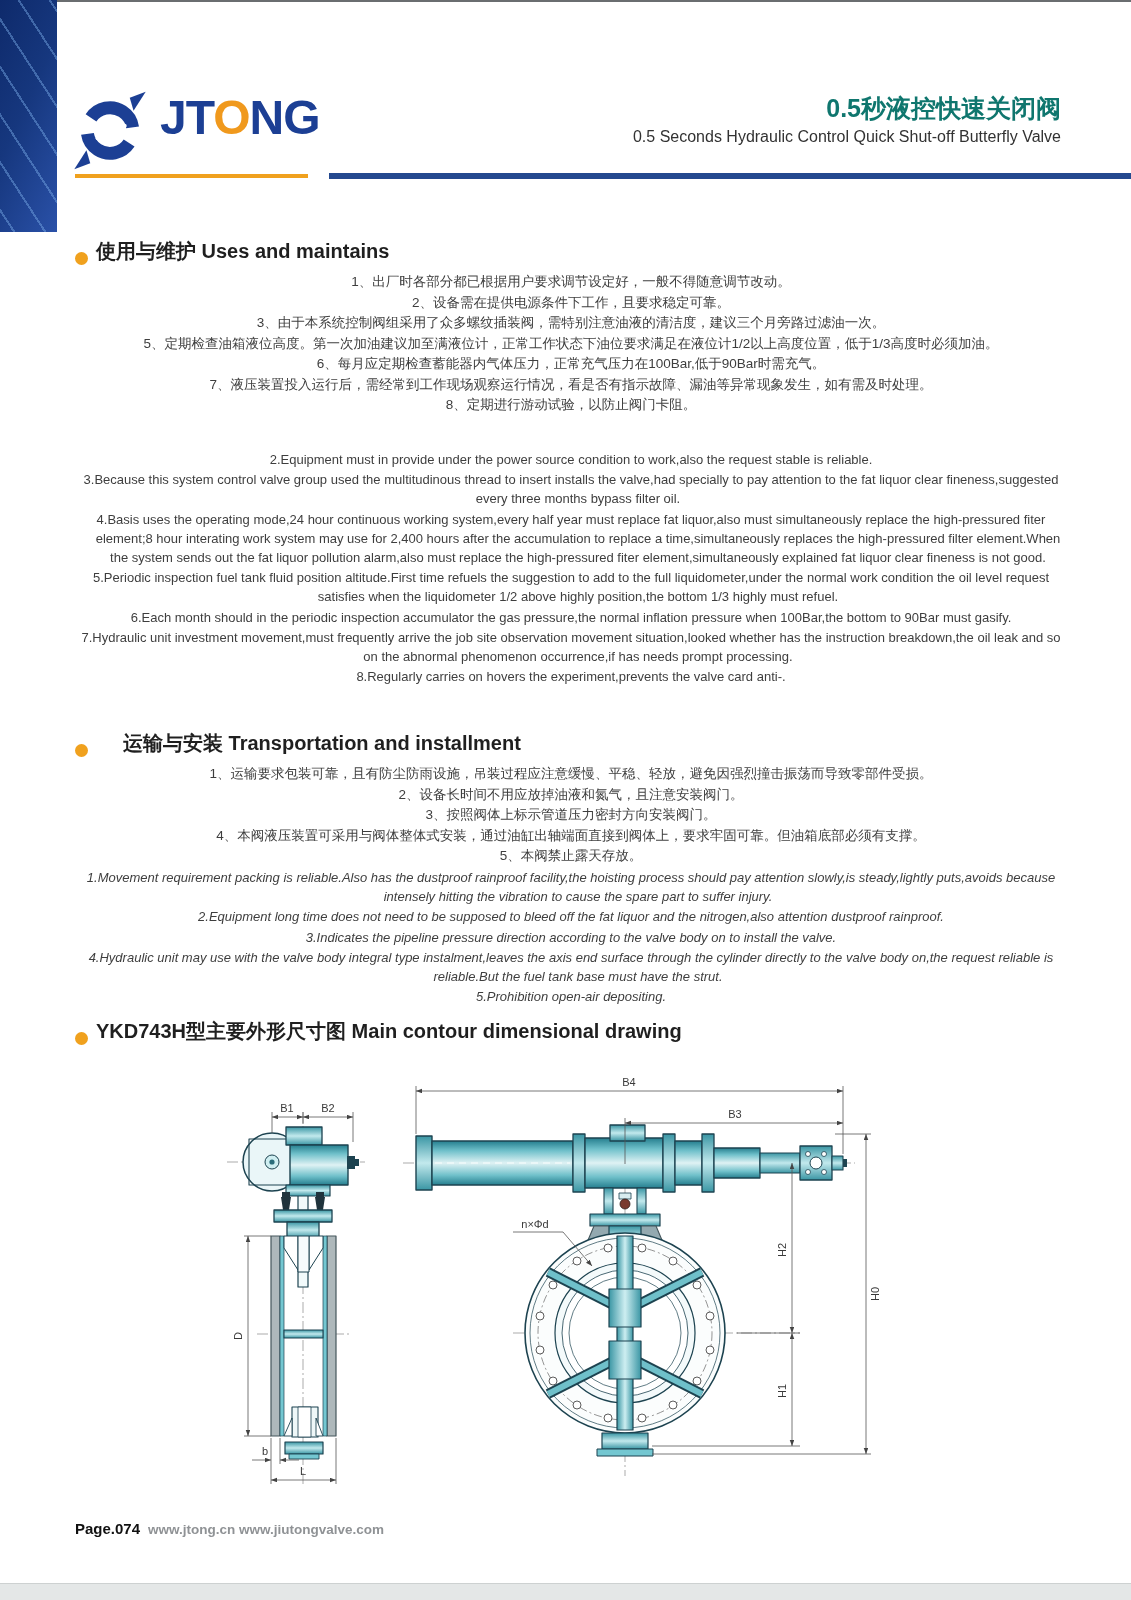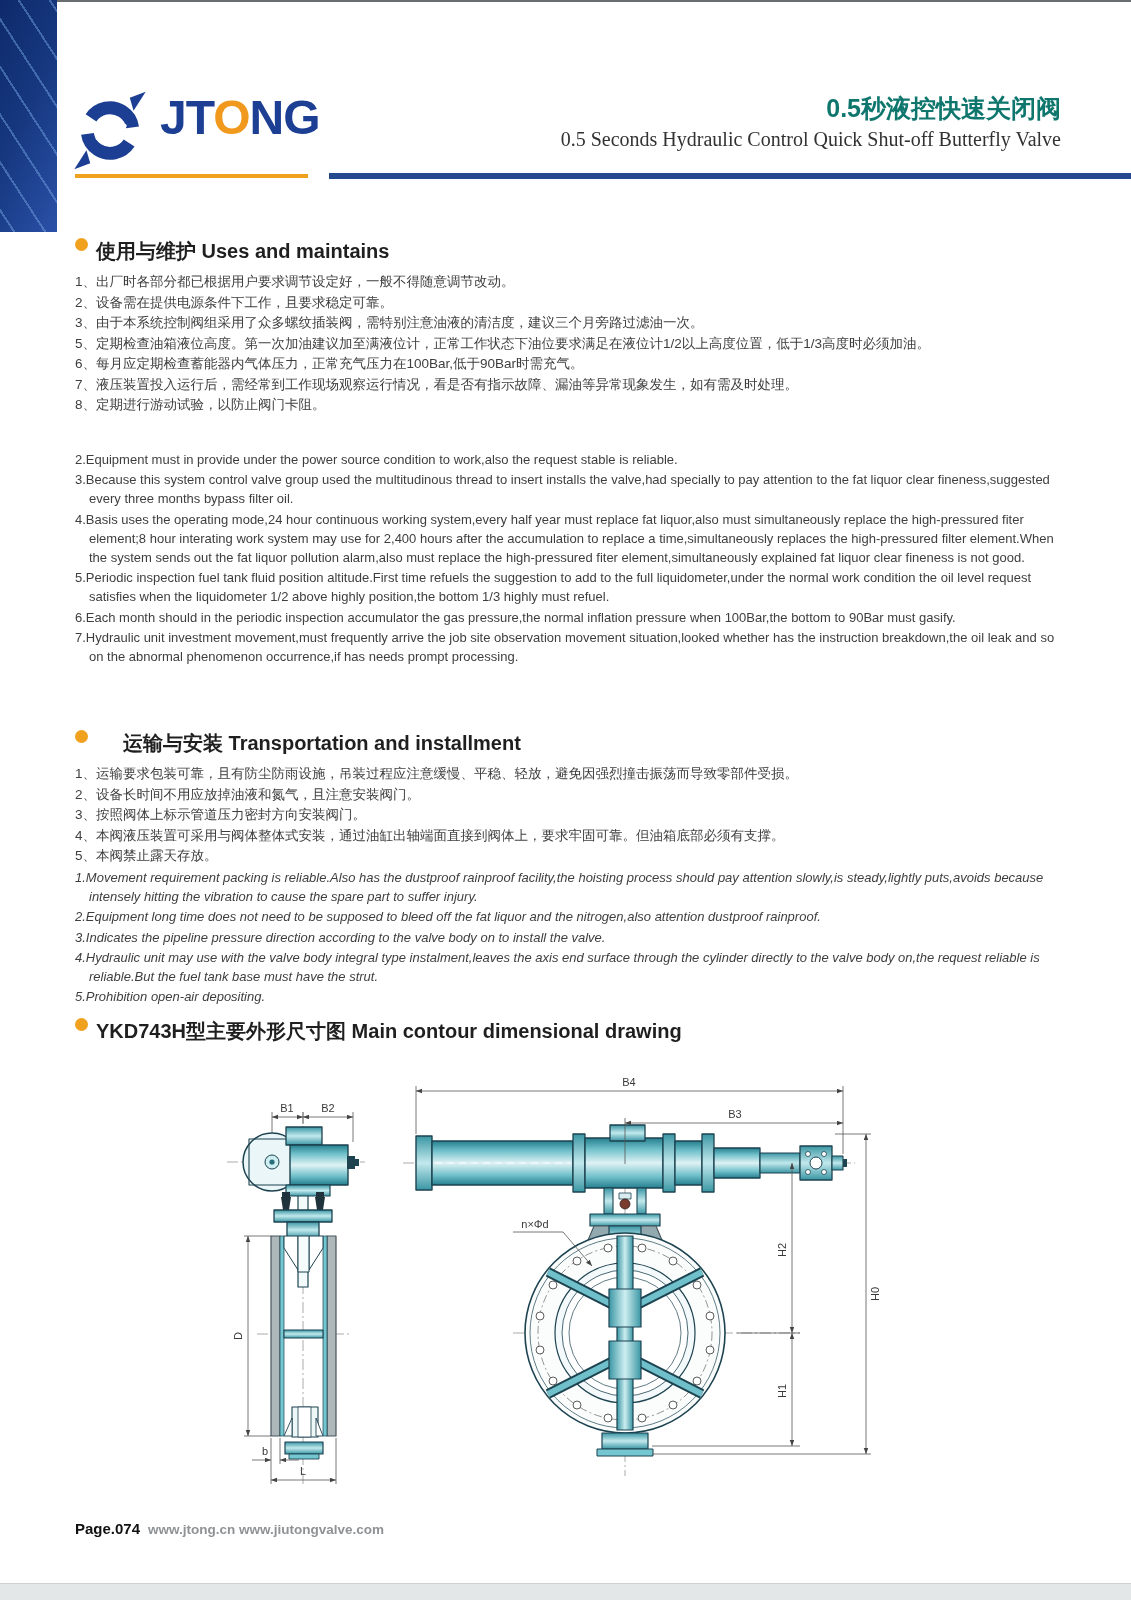--- a/index.html
+++ b/index.html
@@ -15,29 +15,29 @@
       repeating-linear-gradient(57deg, rgba(130,175,235,0) 0 11px, rgba(120,170,230,.45) 11px 13px, rgba(130,175,235,0) 13px 26px),
       linear-gradient(115deg,#0e2a6b 0%,#16377e 45%,#2a51a8 100%);
     background-color:#15337a;
   }
   
   .logo-mark{position:absolute;left:72px;top:88px;width:76px;height:82px;}
   .logo-text{position:absolute;left:160px;top:94px;font-size:48px;font-weight:800;
     letter-spacing:-1px;color:#1c3f94;line-height:1;}
   .logo-text .o{color:#f0991d;}
   .title-zh{position:absolute;top:92px;right:70px;font-size:25px;font-weight:700;color:#0f766e;}
-  .title-en{position:absolute;top:128px;right:70px;font-size:20px;font-weight:400;color:#323232;font-family:Liberation Serif, serif;}
+  .title-en{position:absolute;top:128px;right:70px;font-size:16px;font-weight:400;color:#323232;}
   .rule-orange{position:absolute;top:174px;left:75px;width:233px;height:4px;background:#f0a11e;}
   .rule-blue{position:absolute;top:173px;left:329px;right:0;height:6px;background:#24498f;}
   
-  .sec-head{position:absolute;left:75px;display:flex;align-items:flex-start;gap:8px;
+  .sec-head{position:absolute;left:75px;display:flex;align-items:flex-end;gap:8px;
     font-size:20px;font-weight:700;color:#1f1f1f;}
   .bullet{width:13px;height:13px;border-radius:50%;background:#f0a11e;flex:0 0 auto;}
   .list{position:absolute;left:75px;width:992px;color:#3e3e3e;}
-  .list .item{margin:0 0 1px 0;}
+  .list .item{margin:0 0 1px 0;text-align:center;}
   .zh .item{font-size:13.5px;line-height:19.5px;padding-left:24px;text-indent:-24px;}
   .en .item{font-size:13px;line-height:19.2px;padding-left:14px;text-indent:-14px;}
   
   .drawing-wrap{position:absolute;left:135px;top:1052px;width:900px;height:450px;}
   svg text.dim{font-family:"Liberation Sans","DejaVu Sans",sans-serif;font-size:11px;fill:#3a3a3a;}
   
   .footer{position:absolute;left:75px;top:1520px;font-size:15px;color:#111;}
   .footer .pg{font-weight:700;}
   .footer .urls{font-weight:700;color:#8f9295;font-size:13.5px;margin-left:8px;}
   .bottom-band{position:absolute;left:0;right:0;top:1583px;height:17px;background:#e4e7e7;border-top:1px solid #cdd1d1;}
@@ -75,20 +75,21 @@
   <div class="item">7、液压装置投入运行后，需经常到工作现场观察运行情况，看是否有指示故障、漏油等异常现象发生，如有需及时处理。</div>
   <div class="item">8、定期进行游动试验，以防止阀门卡阻。</div>
 </div>
 <div class="list en" style="top:450px;">
   <div class="item">2.Equipment must in provide under the power source condition to work,also the request stable is reliable.</div>
   <div class="item">3.Because this system control valve group used the multitudinous thread to insert installs the valve,had specially to pay attention to the fat liquor clear fineness,suggested every three months bypass filter oil.</div>
   <div class="item">4.Basis uses the operating mode,24 hour continuous working system,every half year must replace fat liquor,also must simultaneously replace the high-pressured fiter element;8 hour interating work system may use for 2,400 hours after the accumulation to replace a time,simultaneously replaces the high-pressured filter element.When the system sends out the fat liquor pollution alarm,also must replace the high-pressured fiter element,simultaneously explained fat liquor clear fineness is not good.</div>
   <div class="item">5.Periodic inspection fuel tank fluid position altitude.First time refuels the suggestion to add to the full liquidometer,under the normal work condition the oil level request satisfies when the liquidometer 1/2 above highly position,the bottom 1/3 highly must refuel.</div>
   <div class="item">6.Each month should in the periodic inspection accumulator the gas pressure,the normal inflation pressure when 100Bar,the bottom to 90Bar must gasify.</div>
   <div class="item">7.Hydraulic unit investment movement,must frequently arrive the job site observation movement situation,looked whether has the instruction breakdown,the oil leak and so on the abnormal phenomenon occurrence,if has needs prompt processing.</div>
+  <div class="item">8.Regularly carries on hovers the experiment,prevents the valve card anti-.</div>
 </div>
 
 <div class="sec-head" style="top:730px;gap:35px;">
   <span class="bullet"></span>
   <span>运输与安装 Transportation and installment</span>
 </div>
 <div class="list zh" style="top:764px;">
   <div class="item">1、运输要求包装可靠，且有防尘防雨设施，吊装过程应注意缓慢、平稳、轻放，避免因强烈撞击振荡而导致零部件受损。</div>
   <div class="item">2、设备长时间不用应放掉油液和氮气，且注意安装阀门。</div>
   <div class="item">3、按照阀体上标示管道压力密封方向安装阀门。</div>

